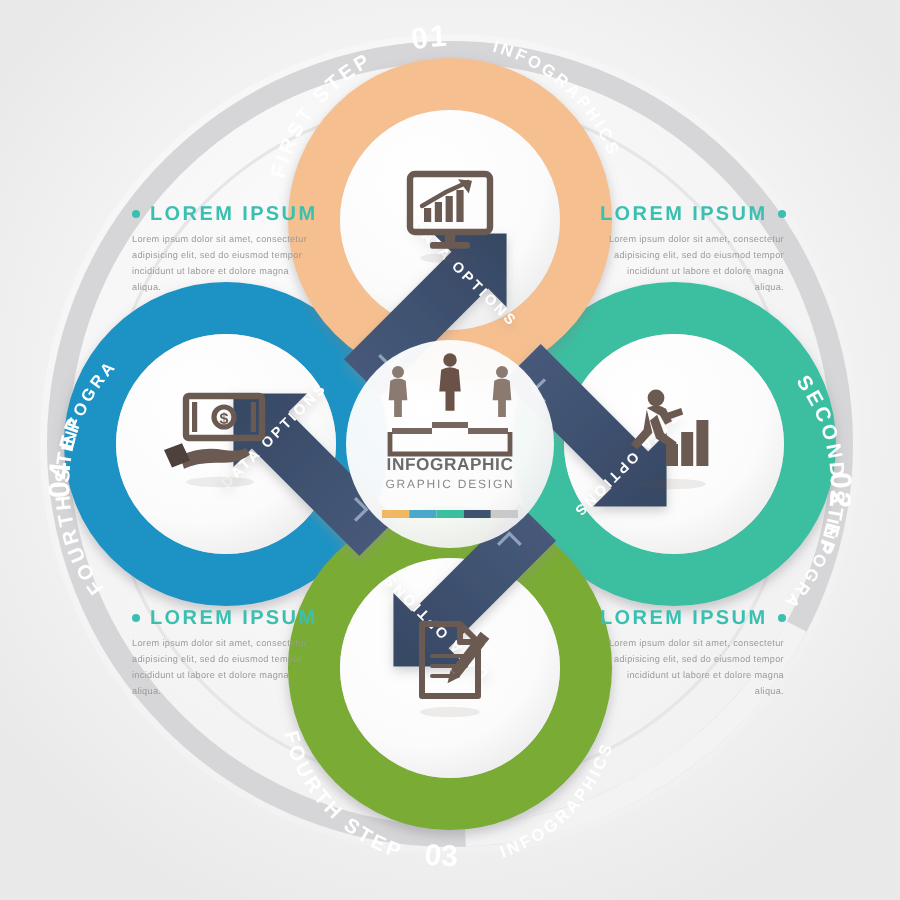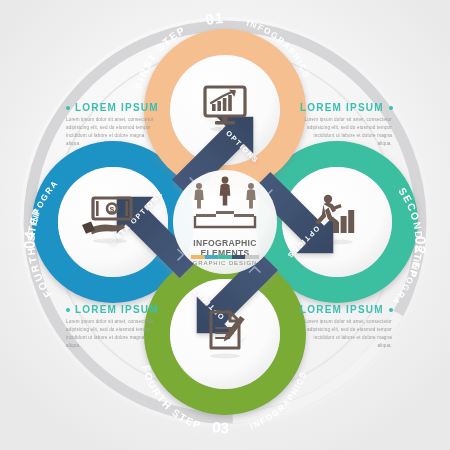--- a/index.html
+++ b/index.html
@@ -28,21 +28,21 @@
     display:inline-block;width:4px;height:4px;border-radius:50%;
     background:#3bbfb0;vertical-align:middle;
   }
   .tb-left .bullet{margin-right:5px;}
   .tb-right .bullet{margin-left:5px;}
   .tb1{left:66px;top:102px;}
   .tb2{left:300px;top:102px;}
   .tb3{left:66px;top:304px;}
   .tb4{left:300px;top:304px;}
   .center-cap{
-    position:absolute;left:175px;top:239px;width:100px;text-align:center;
+    position:absolute;left:175px;top:228px;width:100px;text-align:center;
   }
   .cc-l1{font-size:8.6px;font-weight:bold;color:#6b6b6b;letter-spacing:.3px;line-height:9.6px;}
   .cc-l2{font-size:6px;color:#8a8a8a;letter-spacing:.9px;margin-top:2px;}
 </style>
 </head>
 <body>
 
 <div id="stage">
 
   <svg class="layer" viewBox="0 0 450 450">
@@ -222,21 +222,20 @@
         <path d="M -4.4,5 q 4.4,-2.6 8.8,0 l 0.9,11 h -3.1 v 9.6 h -4.4 v -9.6 h -3.1 z" fill="#8a7a70"></path>
       </g>
 
       <path d="M 196,214 h 58 v 3 h -20 v -6 h -18 v 6 h -20 z" fill="#6b5a52" opacity="0.92"></path>
       <path d="M 195,216 v 11 h 60 v -11" fill="none" stroke="#6b5a52" stroke-width="2.4"></path>
     </g>
   </svg>
 
   <div class="center-cap">
     <div class="cc-l1">INFOGRAPHIC</div>
-    <div class="cc-l1">ELEMENTS</div>
     <div class="cc-l2">GRAPHIC DESIGN</div>
   </div>
 
   <svg class="layer" viewBox="0 0 450 450">
     <g>
       <rect x="191" y="255" width="13.6" height="4" fill="#f0b860"></rect>
       <rect x="204.6" y="255" width="13.6" height="4" fill="#4aa8c8"></rect>
       <rect x="218.2" y="255" width="13.6" height="4" fill="#3bbfa0"></rect>
       <rect x="231.8" y="255" width="13.6" height="4" fill="#3d5370"></rect>
       <rect x="245.4" y="255" width="13.6" height="4" fill="#c9c9c9"></rect>

